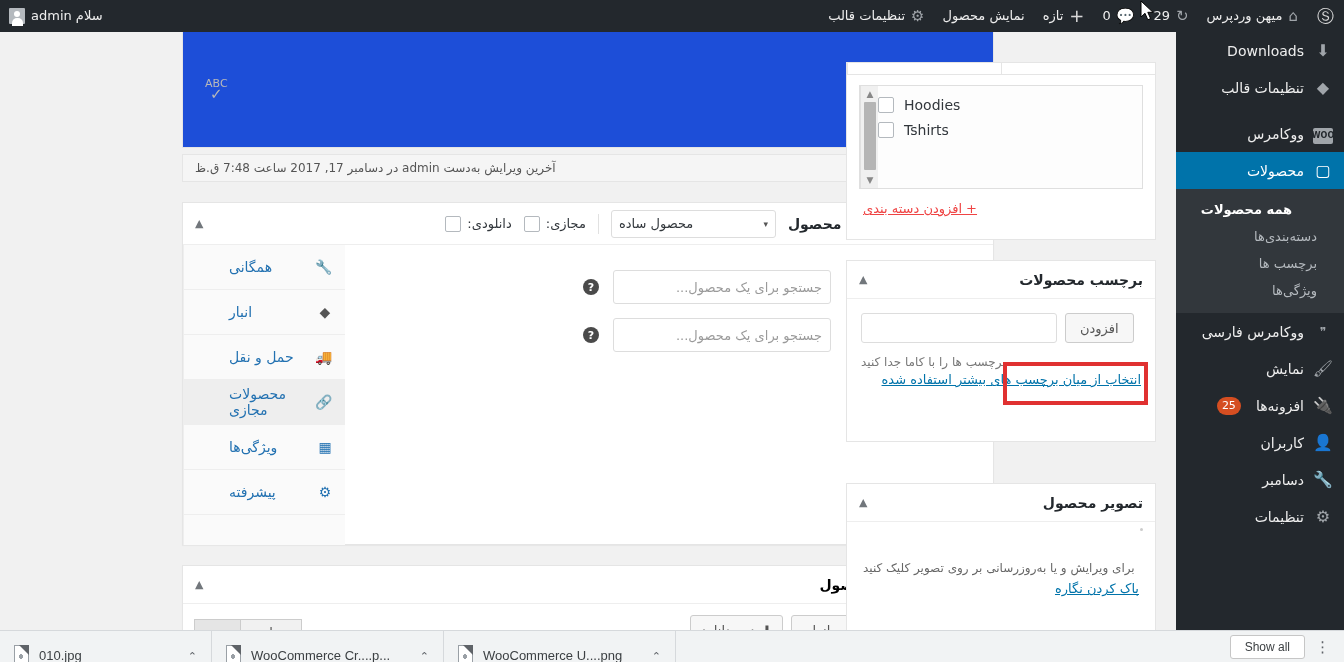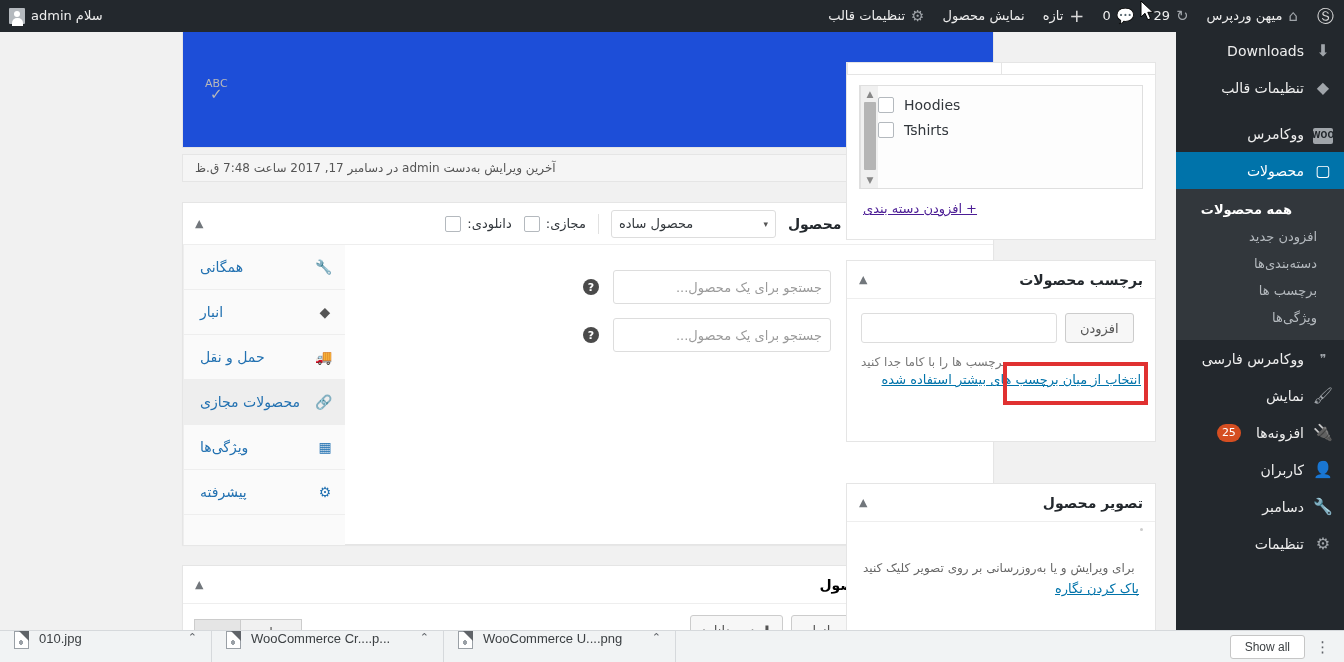--- a/index.html
+++ b/index.html
@@ -116,21 +116,21 @@
   .pd-spacer { flex: 1; }
 
   .pd-body { display:flex; height: 300px; }
   .pd-tabs { width: 162px; border-left: 1px solid #eee; background:#fafafa; padding-top: 0; }
   .pd-tab {
     height: 45px; display:flex; align-items:center; gap:9px; justify-content:flex-start;
     padding: 0 12px; font-size: 14px; color:#2271b1;
     border-bottom:1px solid #eee; background:#fafafa; position:relative;
   }
   .pd-tab .t-icon { font-size:14px; color:#555; width:16px; text-align:center;}
-  .pd-tab .t-label { flex:1; text-align:left; padding-left:4px; }
+  .pd-tab .t-label { flex:1; text-align:left; padding-left:4px;margin-left:29px; }
   .pd-tab.active { background:#eee; color:#2271b1; }
   .pd-panel { flex: 1; padding: 18px 0 0 0; }
   .field-row { display:flex; align-items:center; gap:0; height: 48px; padding: 0 22px; }
   .field-label { width: 140px; text-align:left; padding-left: 18px; font-size:13px; color:#32373c; }
   .field-label .sel { background:#b8b8b8; color:#1b1b1b; }
   .field-input {
     width: 218px; height: 34px; border:1px solid #ddd; border-radius:3px; background:#fff;
     display:flex; align-items:center; padding: 0 8px; font-size:13px; color:#9a9a9a;
   }
   .help-tip { margin-right: 14px; width:16px; height:16px; border-radius:50%; background:#4a4a4a; color:#fff;
@@ -161,21 +161,21 @@
   .cat-scroll { width: 18px; background:#f0f0f0; border-left:1px solid #e0e0e0; position:relative; }
   .cat-scroll .arrow { position:absolute; left:3px; width:12px; text-align:center; font-size:9px; color:#888; }
   .cat-scroll .arrow.up { top:3px; }
   .cat-scroll .arrow.dn { bottom:3px; }
   .cat-scroll .thumb { position:absolute; left:3px; top:16px; width:12px; height:68px; background:#b5b5b5; border-radius:1px;}
   .cat-items { flex:1; padding: 6px 10px 0 0; }
   .cat-item { display:flex; align-items:center; justify-content:flex-start; height:25px; gap:10px;
     flex-direction: row-reverse; justify-content: flex-start; }
   .cat-item .cb { width:16px;height:16px;border:1px solid #b4b9be;background:#fff;border-radius:2px;}
   .cat-item .lbl { font-size:14px; color:#32373c; direction:ltr; }
-  .add-cat-link { display:block; text-align:left; padding: 12px 0 0 16px; color:#4c1d95; font-size:13px; text-decoration:underline;}
+  .add-cat-link { display:block; text-align:left; padding: 12px 0 0 16px; color:#ef4444; font-size:13px; text-decoration:underline;}
 
   .tag-row { display:flex; align-items:center; gap: 8px; padding: 14px 14px 0 14px; flex-direction: row-reverse; justify-content:flex-start;}
   .tag-input { width: 196px; height: 30px; border:1px solid #ddd; background:#fff; border-radius:3px; }
   .tag-btn { height:30px; padding:0 14px; border:1px solid #ccc; background:#f7f7f7; border-radius:3px;
     font-size:13px; color:#555; display:flex;align-items:center; }
   .tag-hint { padding: 12px 14px 0 14px; font-size:12px; color:#777; text-align:left; }
   .tag-link { padding: 16px 14px 0 14px; font-size:13px; color:#0073aa; text-decoration:underline; text-align:left; line-height:1.5;}
 
   .img-note { padding: 36px 16px 0 16px; font-size:12px; color:#666; text-align:left; line-height:1.7; }
   .img-link { padding: 16px 16px 0 16px; font-size:13px; color:#0073aa; text-decoration:underline; text-align:right;}
@@ -190,21 +190,21 @@
   
   .cursor { position:absolute; left: 1140px; top: 0px; z-index: 99; }
 
   
   .dlbar {
     position:absolute; left:0; bottom:0; width:1344px; height:32px;
     background:#f1f3f4; border-top:1px solid #d6d9dc; direction:ltr;
     display:flex; align-items:center; font-family:"Liberation Sans", sans-serif;
   }
   .dl-item {
-    display:flex; align-items:flex-start; gap:10px; height:32px; padding: 0 14px;
+    display:flex; align-items:flex-end; gap:10px; height:32px; padding: 0 14px;
     border-right:1px solid #d6d9dc; font-size:13px; color:#3c4043; min-width: 180px;
   }
   .dl-icon {
     width:15px;height:18px;background:#fff;border:1px solid #9aa0a6;position:relative;flex:none;
   }
   .dl-icon:before{content:"";position:absolute;right:-1px;top:-1px;border:5px solid transparent;border-top-color:#5f6368;border-right-color:#5f6368;}
   .dl-icon:after{content:"";position:absolute;left:2px;bottom:2px;width:8px;height:7px;background:#9aa0a6;
     -webkit-mask: radial-gradient(circle,#000 40%,transparent 41%); }
   .dl-name { flex:1; white-space:nowrap; overflow:hidden; }
   .dl-caret { font-size:11px; color:#5f6368; }
@@ -268,21 +268,20 @@
     <div class="menu-item">
       <span class="m-icon"><span class="woo-icon-box">WOO</span></span>
       <span>ووکامرس</span>
     </div>
     <div class="menu-item current">
       <span class="m-icon">▢</span>
       <span>محصولات</span>
     </div>
     <div class="submenu">
       <div class="sub-item current">همه محصولات</div>
-      <div class="sub-item">افزودن جدید</div>
       <div class="sub-item">دسته‌بندی‌ها</div>
       <div class="sub-item">برچسب ها</div>
       <div class="sub-item">ویژگی‌ها</div>
     </div>
     <div class="menu-item">
       <span class="m-icon" style="font-size:12px;">❞</span>
       <span>ووکامرس فارسی</span>
     </div>
     <div class="menu-item">
       <span class="m-icon">🖌</span>

